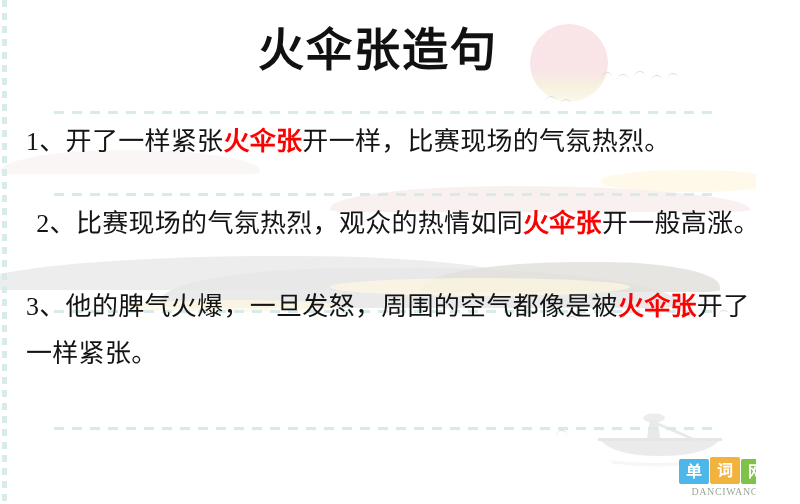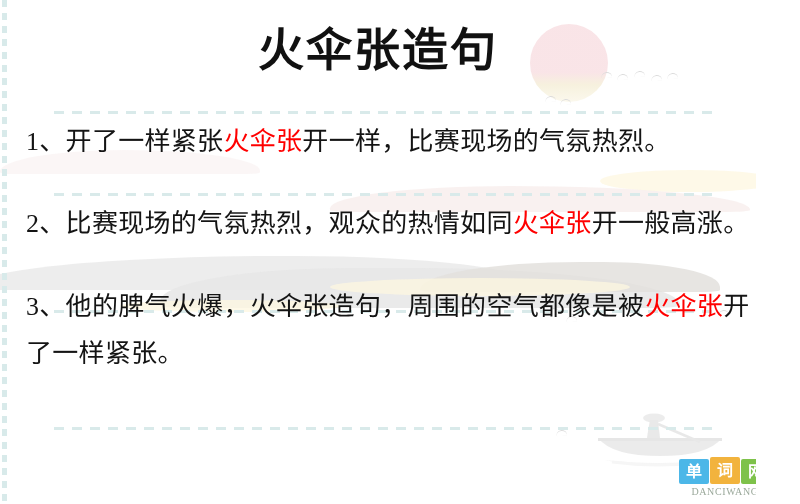--- a/index.html
+++ b/index.html
@@ -139,24 +139,24 @@
   }
   .sentence {
     font-family:"Liberation Serif","DejaVu Serif",serif;
     font-size:26px;
     line-height:47px;
     color:#141414;
     letter-spacing:.3px;
     padding:0 6px 0 12px;
   }
   .s1 { margin-bottom:35px; }
-  .s2 { margin-bottom:36px; }
+  .s2 { margin-bottom:36px;text-align:center; }
   .s3 { margin-bottom:0; }
 
-  .hl { color:#ff0000; font-weight:400; }
+  .hl { color:#ff0000; font-weight:700; }
 
   
   .logo {
     position:absolute;
     left:676px; top:457px;
     width:98px;
     z-index:4;
     text-align:center;
   }
   .logo-blocks {
@@ -246,21 +246,21 @@
 
     <p class="sentence s1">
       <span>1、</span><span>开了一样紧张</span><span class="hl">火伞张</span><span>开一样，比赛现场的气氛热烈。</span>
     </p>
 
     <p class="sentence s2">
       <span>2、</span><span>比赛现场的气氛热烈，观众的热情如同</span><span class="hl">火伞张</span><span>开一般高涨。</span>
     </p>
 
     <p class="sentence s3">
-      <span>3、</span><span>他的脾气火爆，火伞张造句，周围的空气都像是被</span><span class="hl">火伞张</span><span>开了一样紧张。</span>
+      <span>3、</span><span>他的脾气火爆，一旦发怒，周围的空气都像是被</span><span class="hl">火伞张</span><span>开了一样紧张。</span>
     </p>
 
   </div>
 
   <div class="logo">
     <div class="logo-blocks">
       <span class="lb b1">单</span>
       <span class="lb b2">词</span>
       <span class="lb b3">网</span>
     </div>

